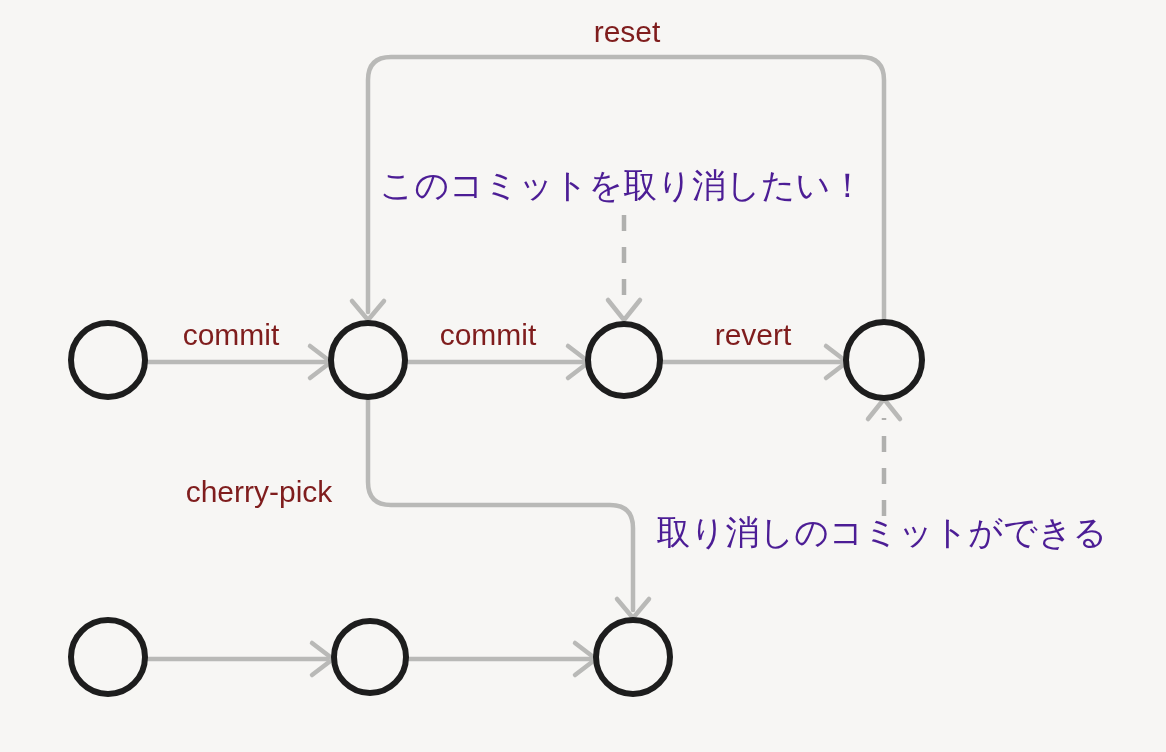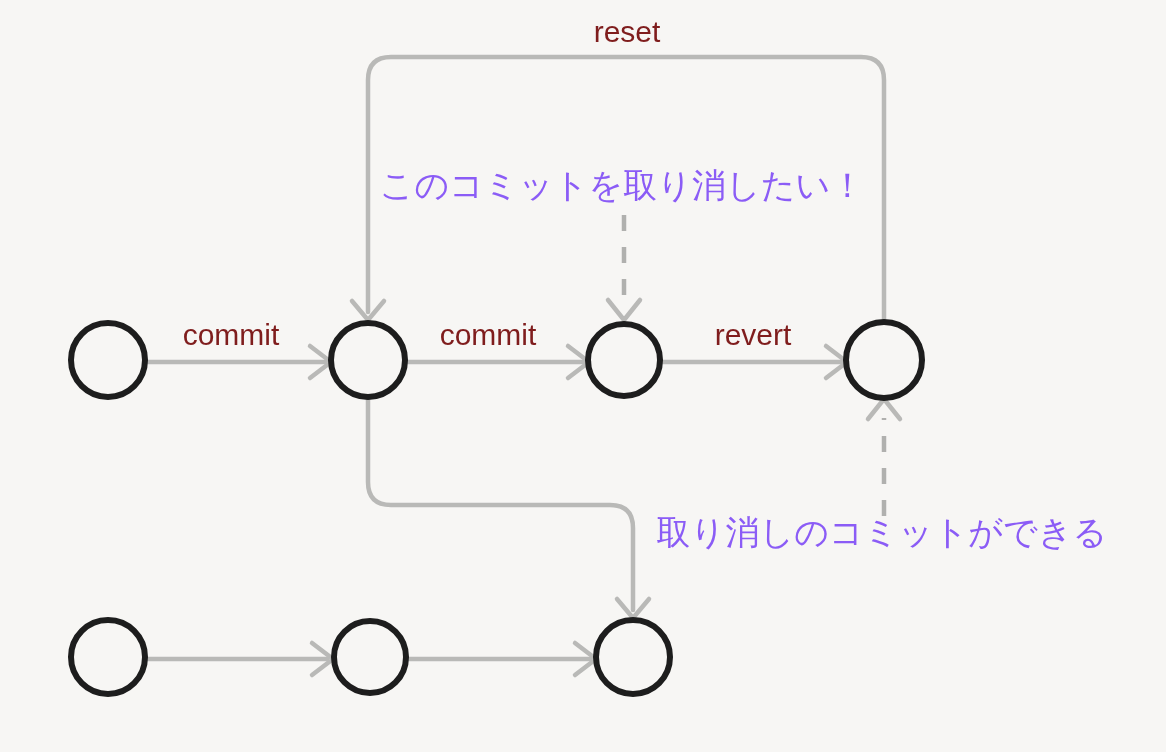--- a/index.html
+++ b/index.html
@@ -53,21 +53,21 @@
     color: #7f1d1d;
     font-family: "Liberation Sans", "DejaVu Sans", sans-serif;
     font-size: 30px;
     line-height: 1;
     white-space: nowrap;
     transform: translate(-50%, -50%);
     letter-spacing: 0px;
   }
   .note-label {
     position: absolute;
-    color: #8b5cf6;
+    color: #4c1d95;
     font-family: "DejaVu Sans", "Liberation Sans", sans-serif;
     font-size: 34px;
     line-height: 1;
     white-space: nowrap;
     transform: translate(-50%, -50%);
   }
 </style>
 </head>
 <body>
 
@@ -113,18 +113,19 @@
   </svg>
 
   <div class="edge-label" style="left:627px; top:32px;">reset</div>
 
   <div class="edge-label" style="left:231px; top:335px;">commit</div>
 
   <div class="edge-label" style="left:488px; top:335px;">commit</div>
 
   <div class="edge-label" style="left:753px; top:335px;">revert</div>
 
+  <div class="edge-label" style="left:259px; top:492px;">cherry-pick</div>
 
   <div class="note-label" style="left:622px; top:185px;">このコミットを取り消したい！</div>
 
   <div class="note-label" style="left:882px; top:532px;">取り消しのコミットができる</div>
 
 </div>
 
 </body></html>

